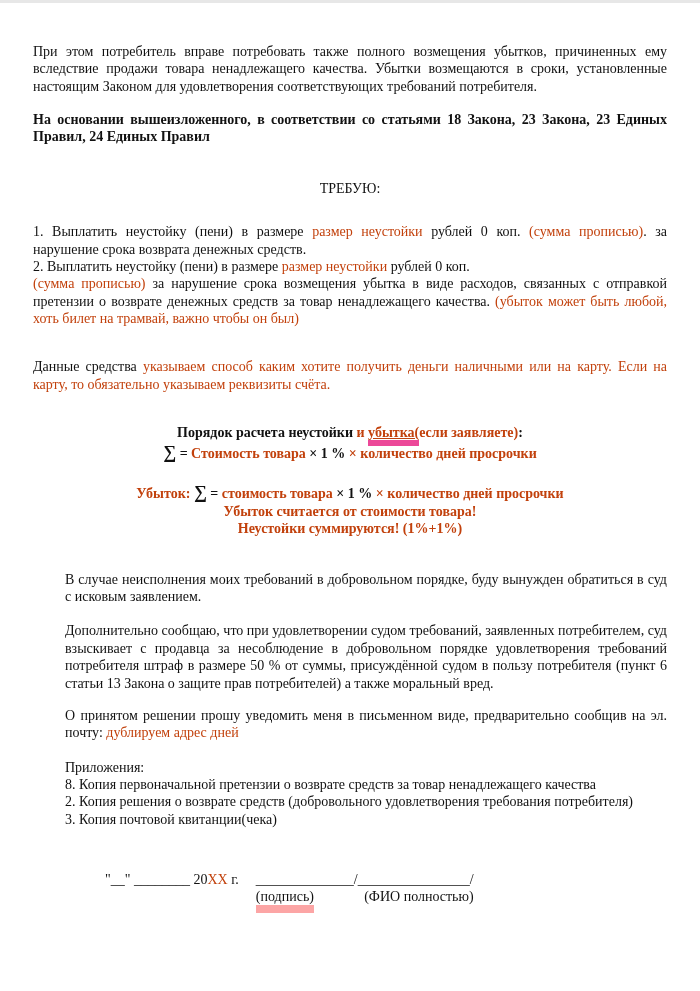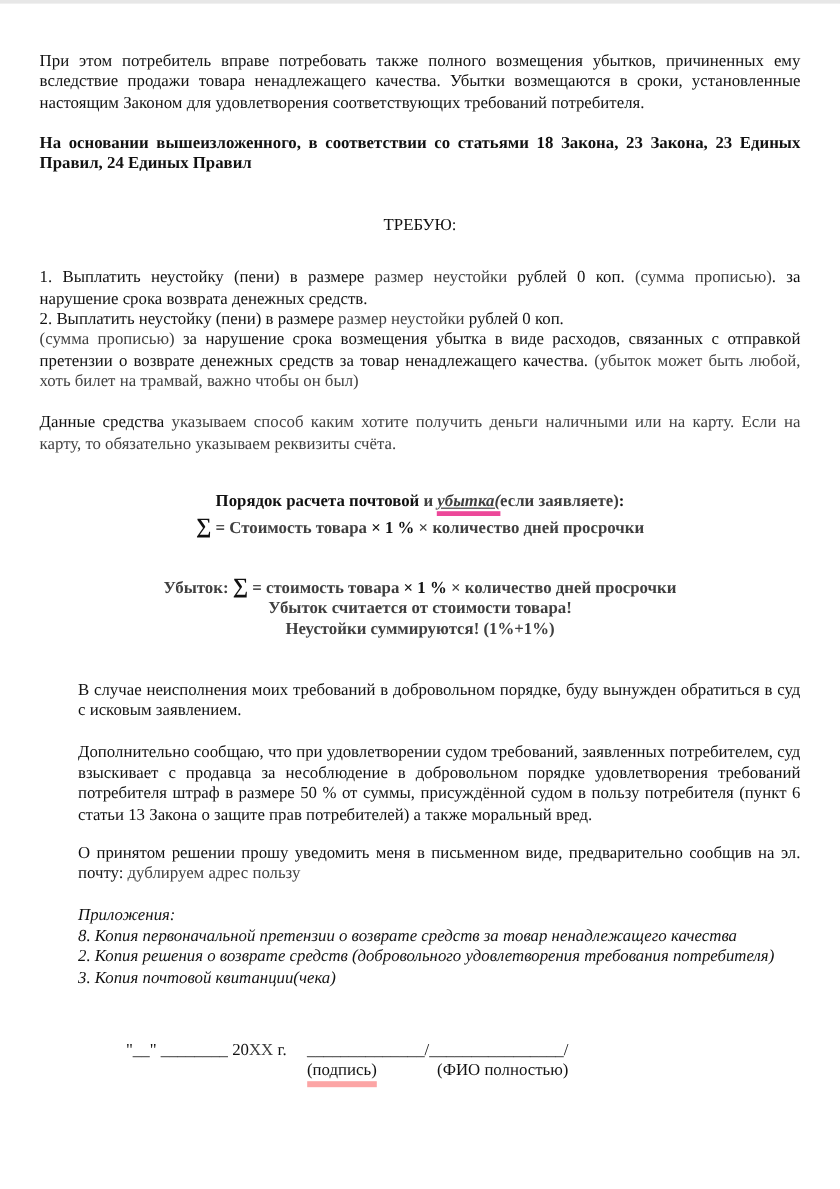--- a/index.html
+++ b/index.html
@@ -7,53 +7,52 @@
     width: 700px; height: 991px;
     background: #ffffff;
     overflow: hidden;
     font-family: "Liberation Serif", "DejaVu Serif", serif;
     font-size: 14px;
     color: #111111;
   }
   .top-border { width: 700px; height: 3px; background: #e7e7e7; }
   .doc { padding: 40px 33px 0 33px; }
   p { margin: 0; line-height: 1.24; text-align: justify; }
-  .red { color: #404040; }
+  .red { color: #c2410c; }
   .center { text-align: center; }
   .indent { margin-left: 32px; }
   .left { text-align: left; }
 
   .p-intro   { margin-top: 0; }
   .p-basis   { margin-top: 16px; font-weight: bold; }
   .h-demand  { margin-top: 34px; }
   .p-items   { margin-top: 26px; }
-  .p-payment { margin-top: 17px; }
+  .p-payment { margin-top: 31px; }
   .h-calc    { margin-top: 31px; font-weight: bold; }
   .p-formula1{ font-weight: bold; }
-  .p-formula2{ margin-top: 27px; font-weight: bold; }
+  .p-formula2{ margin-top: 17px; font-weight: bold; }
   .p-note    { font-weight: bold; }
   .p-court   { margin-top: 33px; }
   .p-fine    { margin-top: 17px; }
   .p-notify  { margin-top: 15px; }
-  .p-attach  { margin-top: 17px; font-style: italic; }
+  .p-attach  { margin-top: 17px; }
 
   .sum-glyph { font-size: 18px; font-weight: bold; }
   .u-loss {
     text-decoration: underline;
-    border-bottom: 4px solid #ec4899;
-    font-style: italic;
+    border-bottom: 6px solid #ec4899;
   }
 
   .signature { margin-top: 44px; margin-left: 72px; white-space: nowrap; }
   .sig-date { display: inline-block; vertical-align: top; }
   .sig-col  { display: inline-block; vertical-align: top; }
   .sig-col-sign { margin-left: 17px; }
   .sig-col-fio  { margin-left: 0; text-align: right; }
   .sig-label { display: block; margin-top: 1px; }
-  .sign-underline { border-bottom: 5px solid #fca5a5; display: inline-block; }
+  .sign-underline { border-bottom: 8px solid #fca5a5; display: inline-block; }
   .fio-label-pad { padding-left: 6px; }
 </style>
 </head>
 <body>
 
 <div class="top-border"></div>
 
 <div class="doc">
 
   <p class="p-intro">При этом потребитель вправе потребовать также полного возмещения убытков, причиненных ему вследствие продажи товара ненадлежащего качества. Убытки возмещаются в сроки, установленные настоящим Законом для удовлетворения соответствующих требований потребителя.</p>
@@ -62,34 +61,34 @@
 
   <p class="h-demand center">ТРЕБУЮ:</p>
 
   <div class="p-items">
     <p><span>1. Выплатить неустойку (пени) в размере </span><span class="red">размер неустойки</span><span> рублей 0 коп. </span><span class="red">(сумма прописью)</span><span>. за нарушение срока возврата денежных средств.</span></p>
     <p><span>2. Выплатить неустойку (пени) в размере </span><span class="red">размер неустойки</span><span> рублей 0 коп.</span><br><span class="red">(сумма прописью)</span><span> за нарушение срока возмещения убытка в виде расходов, связанных с отправкой претензии о возврате денежных средств за товар ненадлежащего качества. </span><span class="red">(убыток может быть любой, хоть билет на трамвай, важно чтобы он был)</span></p>
   </div>
 
   <p class="p-payment"><span>Данные средства </span><span class="red">указываем способ каким хотите получить деньги наличными или на карту. Если на карту, то обязательно указываем реквизиты счёта.</span></p>
 
-  <p class="h-calc center"><span>Порядок расчета почтовой </span><span class="red">и </span><span class="red u-loss">убытка(</span><span class="red">если заявляете)</span><span>:</span></p>
+  <p class="h-calc center"><span>Порядок расчета неустойки </span><span class="red">и </span><span class="red u-loss">убытка(</span><span class="red">если заявляете)</span><span>:</span></p>
 
   <p class="p-formula1 center"><span class="sum-glyph">∑</span><span> = </span><span class="red">Стоимость товара</span><span> × 1 % </span><span class="red">× </span><span class="red">количество дней просрочки</span></p>
 
   <p class="p-formula2 center"><span class="red">Убыток: </span><span class="sum-glyph">∑</span><span> = </span><span class="red">стоимость товара</span><span> × 1 % </span><span class="red">× </span><span class="red">количество дней просрочки</span></p>
 
   <p class="p-note center red">Убыток считается от стоимости товара!</p>
   <p class="p-note center red">Неустойки суммируются! (1%+1%)</p>
 
   <p class="p-court indent">В случае неисполнения моих требований в добровольном порядке, буду вынужден обратиться в суд с исковым заявлением.</p>
 
   <p class="p-fine indent">Дополнительно сообщаю, что при удовлетворении судом требований, заявленных потребителем, суд взыскивает с продавца за несоблюдение в добровольном порядке удовлетворения требований потребителя штраф в размере 50 % от суммы, присуждённой судом в пользу потребителя (пункт 6 статьи 13 Закона о защите прав потребителей) а также моральный вред.</p>
 
-  <p class="p-notify indent"><span>О принятом решении прошу уведомить меня в письменном виде, предварительно сообщив на эл. почту: </span><span class="red">дублируем адрес пользу</span></p>
+  <p class="p-notify indent"><span>О принятом решении прошу уведомить меня в письменном виде, предварительно сообщив на эл. почту: </span><span class="red">дублируем адрес дней</span></p>
 
   <div class="p-attach indent">
     <p class="left">Приложения:</p>
     <p class="left">8. Копия первоначальной претензии о возврате средств за товар ненадлежащего качества</p>
     <p class="left">2. Копия решения о возврате средств (добровольного удовлетворения требования потребителя)</p>
     <p class="left">3. Копия почтовой квитанции(чека)</p>
   </div>
 
   <div class="signature">
     <span class="sig-date"><span>"__" </span><span>________</span><span> 20</span><span class="red">XX</span><span> г.</span></span><span class="sig-col sig-col-sign"><span><span>______________</span><span>/</span></span><span class="sig-label"><span class="sign-underline">(подпись)</span></span></span><span class="sig-col sig-col-fio"><span><span>________________</span><span>/</span></span><span class="sig-label fio-label-pad">(ФИО полностью)</span></span>

